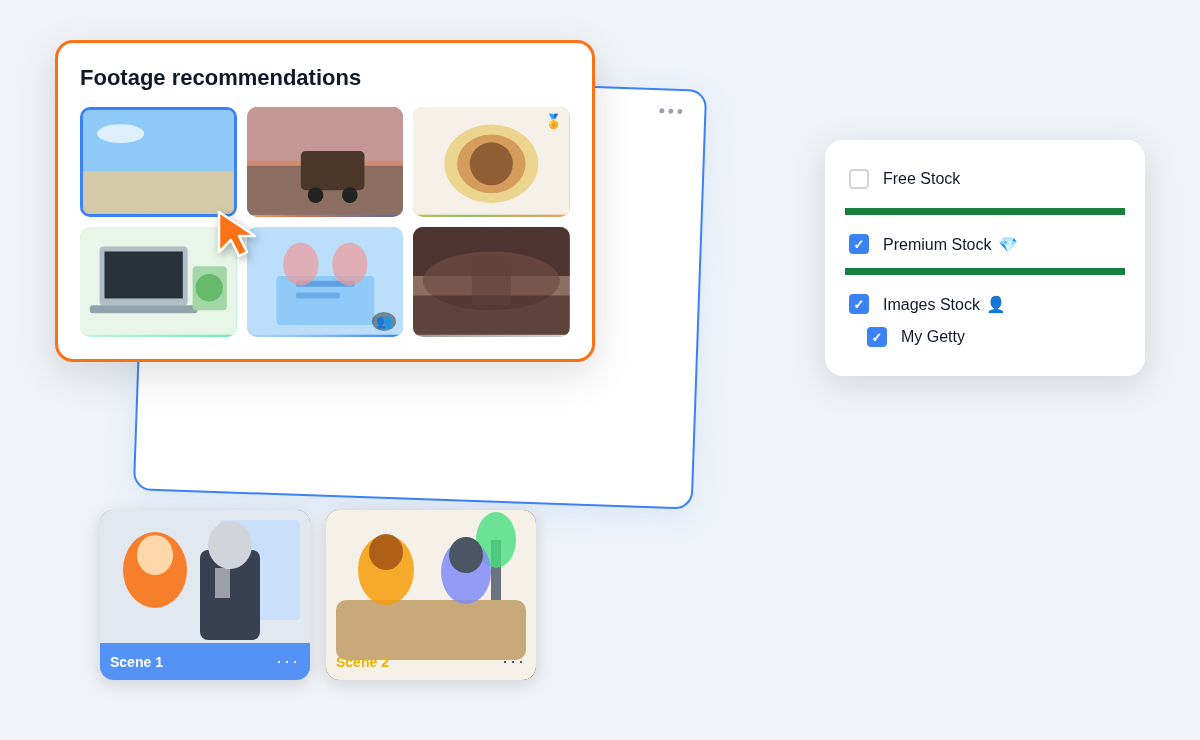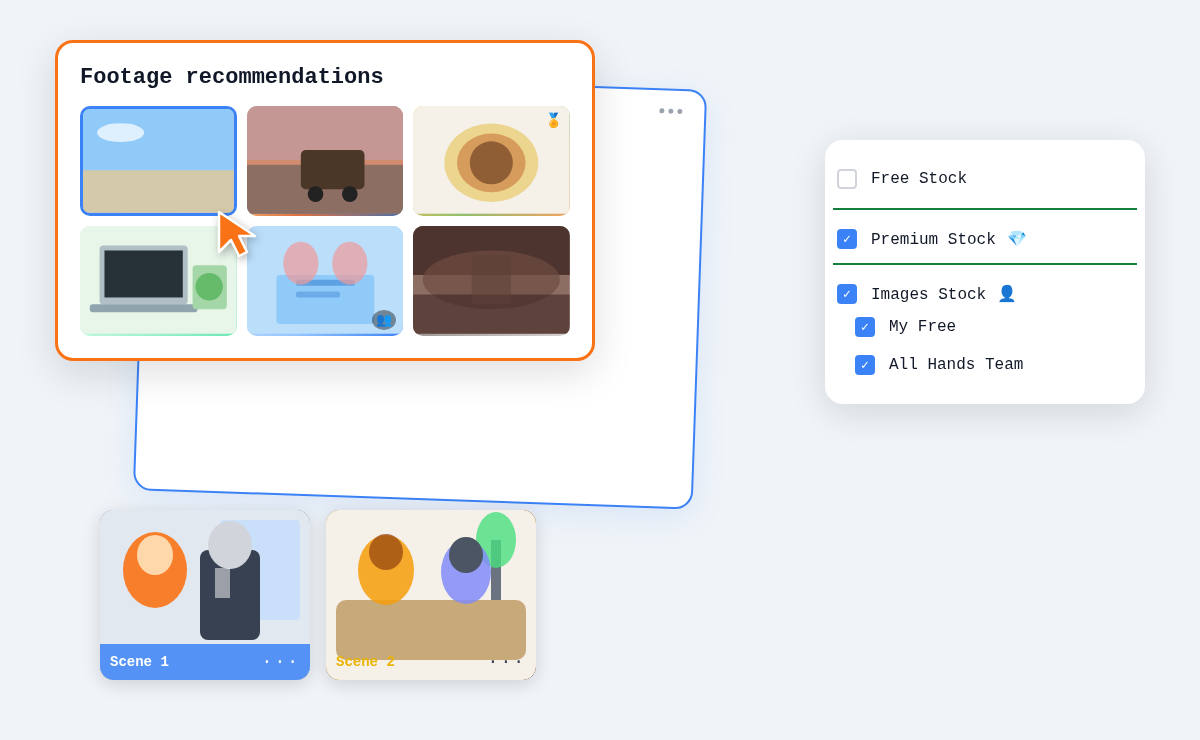--- a/index.html
+++ b/index.html
@@ -11,21 +11,20 @@
       overflow: hidden;
       position: relative;
     }
 
     .scene {
       position: absolute;
       inset: 0;
       display: flex;
       align-items: center;
       justify-content: center;
-      font-family: Liberation Mono, monospace;
     }
 
     
     .back-panel {
       position: absolute;
       top: 80px;
       left: 140px;
       width: 560px;
       height: 420px;
       background: #fff;
@@ -186,30 +185,30 @@
     
     .filter-panel {
       position: absolute;
       top: 140px;
       right: 55px;
       width: 320px;
       background: #fff;
       border-radius: 18px;
       box-shadow: 0 8px 36px rgba(0,0,0,0.13);
       z-index: 8;
-      padding: 20px 8px;
+      padding: 20px 20px;
     }
 
     .filter-section {
       margin-bottom: 0;
     }
     .filter-section + .filter-section {
       margin-top: 10px;
       padding-top: 10px;
-      border-top: 2px solid #15803d;
+      border-top: 7px solid #15803d;
     }
 
     .filter-row {
       display: flex;
       align-items: center;
       gap: 14px;
       padding: 9px 4px;
     }
     .filter-row.top-row {
       padding-bottom: 4px;
@@ -409,24 +408,20 @@
       <div class="filter-row top-row">
         <div class="checkbox checked"></div>
         <span class="filter-label">
           <span>Images Stock</span>
           <span class="filter-emoji"> 👤</span>
         </span>
       </div>
       <div class="filter-indent">
         <div class="filter-row">
           <div class="checkbox checked"></div>
-          <span class="filter-label">My Free</span>
+          <span class="filter-label">My Getty</span>
         </div>
-        <div class="filter-row">
-          <div class="checkbox checked"></div>
-          <span class="filter-label">All Hands Team</span>
-        </div>
       </div>
     </div>
 
   </div>
 
 </div>
 
 </body></html>

